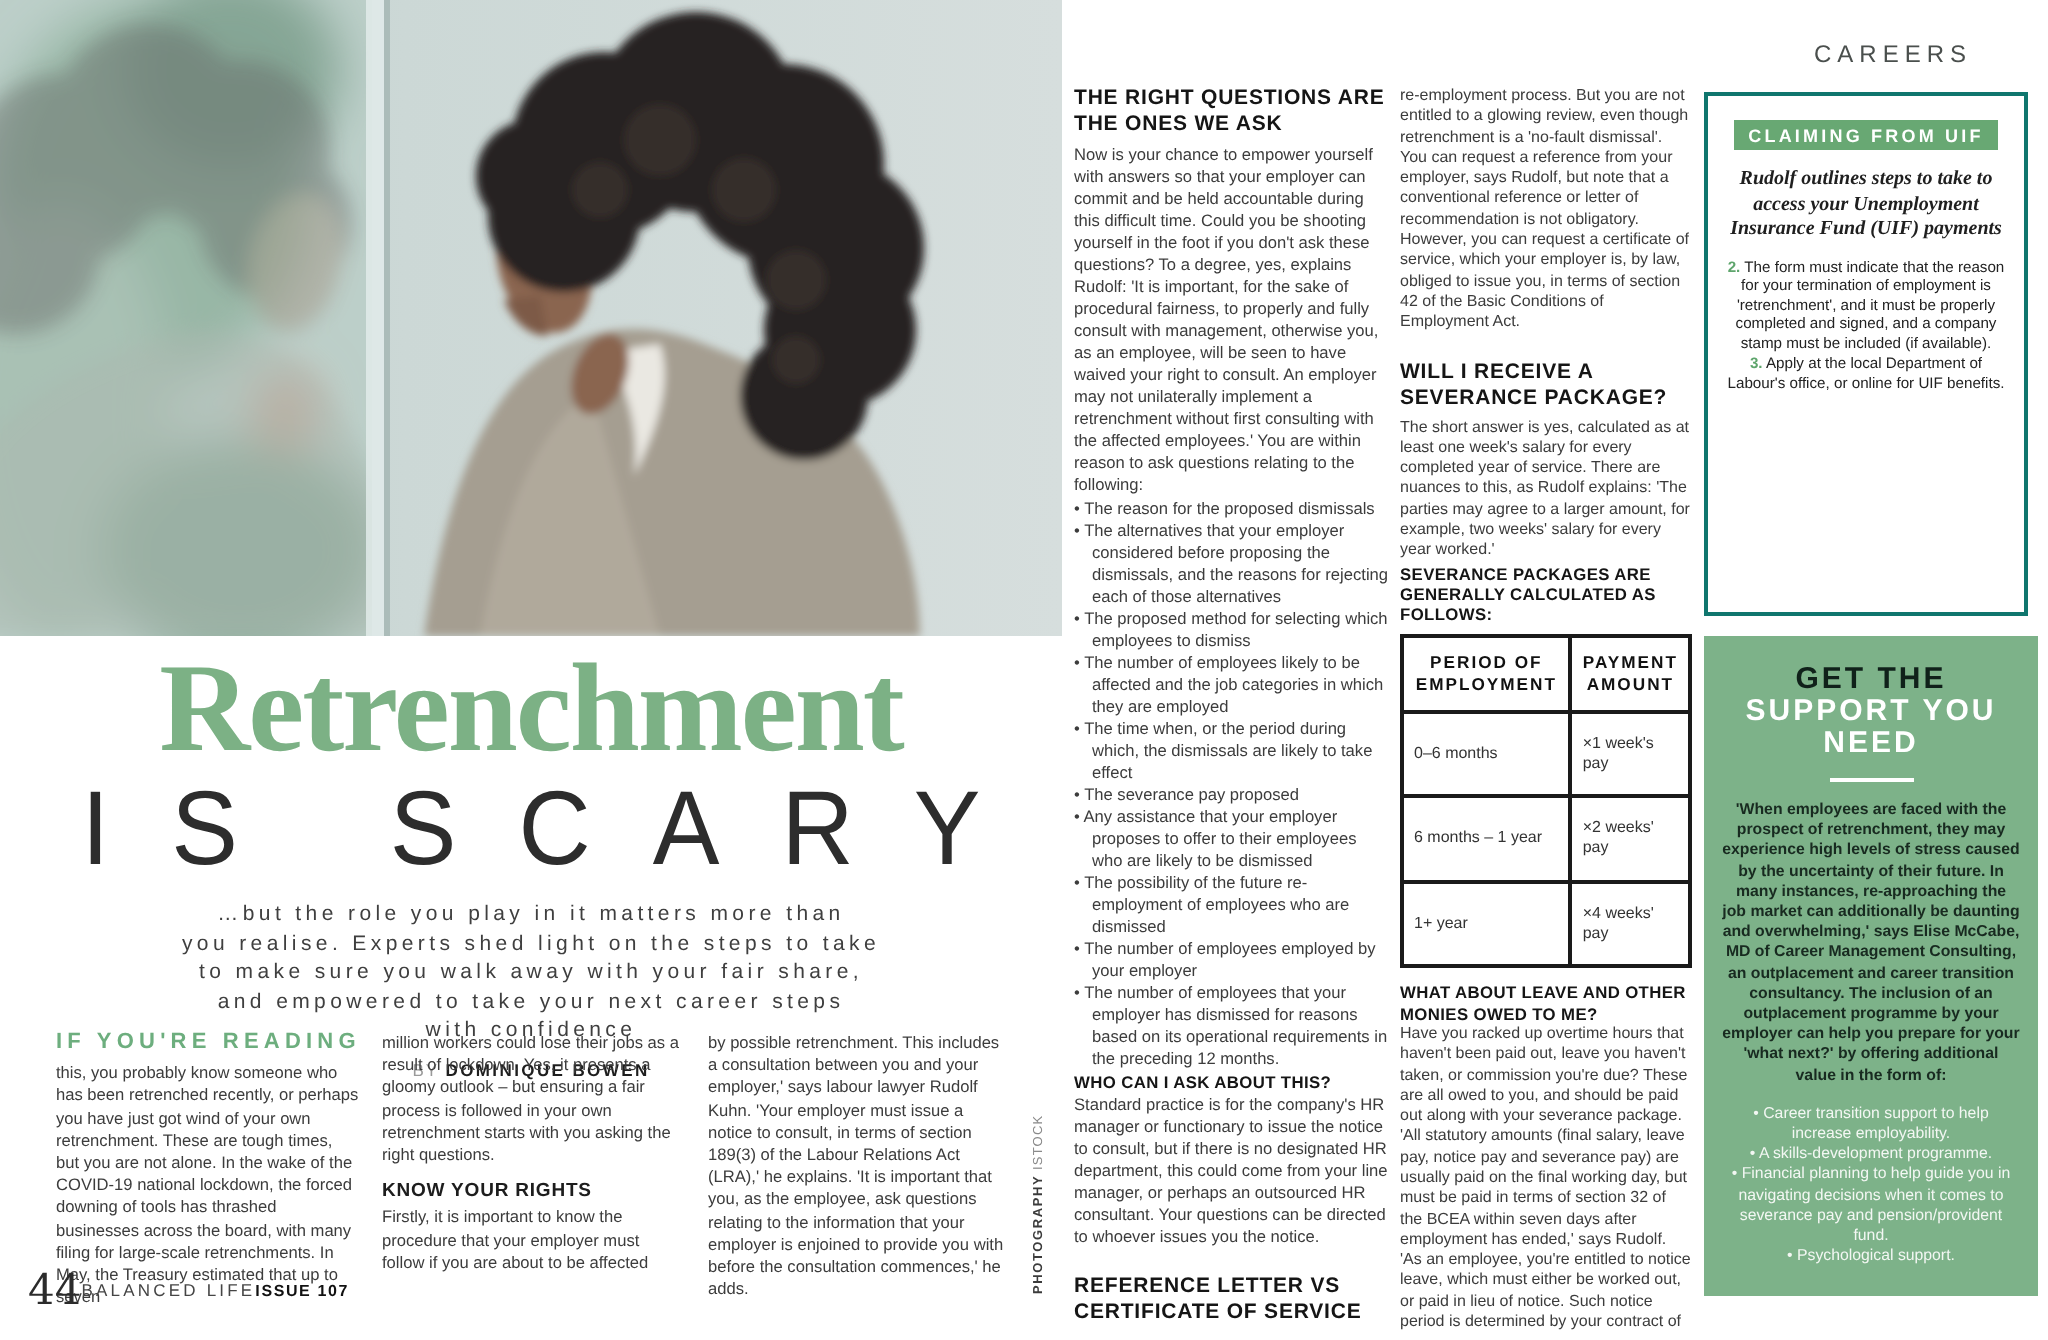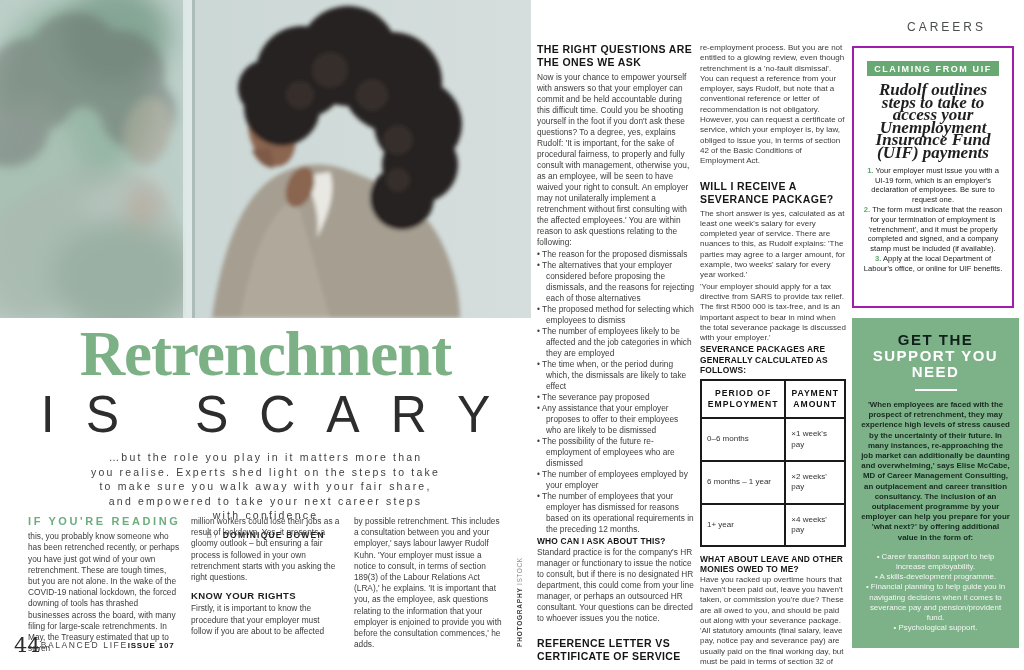--- a/index.html
+++ b/index.html
@@ -50,26 +50,26 @@
 
   
   table.sev { width:100%; border-collapse:collapse; margin:4px 0 7px; }
   table.sev th { border:2px solid #1a1a1a; font-size:8.6px; letter-spacing:1px;
                  font-weight:700; color:#111; padding:7px 2px; text-align:center;
                  line-height:11px;margin-left:33px; }
   table.sev td { border:2px solid #1a1a1a; font-size:8px; padding:10px 5px; color:#333; }
 
   
   .uifbox { position:absolute; left:852px; top:46px; width:162px; height:262px;
-            border:2px solid #a21caf; background:#fff; text-align:center;
+            border:2px solid #0f766e; background:#fff; text-align:center;
             padding:10px 8px 6px; overflow:hidden; }
   .uiflabel { display:inline-block; background:#68a873; color:#fff; font-weight:700;
               font-size:9px; letter-spacing:1.6px; padding:3px 7px 2px; }
   .uifintro { font-family:"Liberation Serif", serif; font-style:italic; font-weight:700;
-              font-size:17px; line-height:12.5px; color:#1f1f1f; margin:8px 2px 7px; }
+              font-size:10px; line-height:12.5px; color:#1f1f1f; margin:8px 2px 7px; }
   .uifsteps { font-size:7.6px; line-height:9.6px; color:#222; }
   .uifsteps .step { margin-bottom:1px; }
   .uifsteps .n { color:#5ea56c; font-weight:700; }
 
   
   .supbox { position:absolute; left:852px; top:318px; width:167px; height:330px;
             background:#7db289; text-align:center; padding:14px 9px 8px; overflow:hidden; }
   .sup-head { font-size:15px; line-height:16px; font-weight:700; letter-spacing:1.5px; }
   .sup-head .dark { color:#10211a; }
   .sup-head .light { color:#ffffff; }
@@ -226,21 +226,20 @@
     <div class="h-inline">WHO CAN I ASK ABOUT THIS?</div>
     <p>Standard practice is for the company's HR manager or functionary to issue the notice to consult, but if there is no designated HR department, this could come from your line manager, or perhaps an outsourced HR consultant. Your questions can be directed to whoever issues you the notice.</p>
     <div class="h-col spaced">REFERENCE LETTER VS CERTIFICATE OF SERVICE</div>
 
   </div>
 
   <div class="colright">
     <p>re-employment process. But you are not entitled to a glowing review, even though retrenchment is a 'no-fault dismissal'. You can request a reference from your employer, says Rudolf, but note that a conventional reference or letter of recommendation is not obligatory. However, you can request a certificate of service, which your employer is, by law, obliged to issue you, in terms of section 42 of the Basic Conditions of Employment Act.</p>
     <div class="h-col spaced">WILL I RECEIVE A SEVERANCE PACKAGE?</div>
     <p>The short answer is yes, calculated as at least one week's salary for every completed year of service. There are nuances to this, as Rudolf explains: 'The parties may agree to a larger amount, for example, two weeks' salary for every year worked.'</p>
-    <p>   'Your employer should apply for a tax directive from SARS to provide tax relief. The first R500 000 is tax-free, and is an important aspect to bear in mind when the total severance package is discussed with your employer.'</p>
     <div class="h-inline">SEVERANCE PACKAGES ARE GENERALLY CALCULATED AS FOLLOWS:</div>
     <table class="sev">
       <tbody>
           <tr>
         <th>PERIOD OF EMPLOYMENT</th>
         <th>PAYMENT AMOUNT</th>
       </tr>
       <tr>
         <td>0–6 months</td>
         <td>×1 week's pay</td>
@@ -257,21 +256,20 @@
       </table>
     <div class="h-inline">WHAT ABOUT LEAVE AND OTHER MONIES OWED TO ME?</div>
     <p><span>Have you racked up overtime hours that haven't been paid out, leave you haven't taken, or commission you're due? These are all owed to you, and should be paid out along with your severance package. 'All statutory amounts (final salary, leave pay, notice pay and severance pay) are usually paid on the final working day, but must be paid in terms of section 32 of the BCEA within seven days after employment has ended,' says Rudolf. 'As an employee, you're entitled to notice leave, which must either be worked out, or paid in lieu of notice. Such notice period is determined by your contract of employment, or if there is no contract, by the BCEA.'</span>
        </p>
   </div>
 
   <aside class="uifbox">
     <div class="uiflabel">CLAIMING FROM UIF</div>
     <div class="uifintro">Rudolf outlines steps to take to access your Unemployment Insurance Fund (UIF) payments</div>
     <div class="uifsteps">
-      <p class="step"><span class="n">1.</span> <span>Your employer must issue you with a UI-19 form, which is an employer's declaration of employees. Be sure to request one.</span></p>
       <p class="step"><span class="n">2.</span> <span>The form must indicate that the reason for your termination of employment is 'retrenchment', and it must be properly completed and signed, and a company stamp must be included (if available).</span></p>
       <p class="step"><span class="n">3.</span> <span>Apply at the local Department of Labour's office, or online for UIF benefits.</span></p>
     </div>
   </aside>
 
   <aside class="supbox">
     <div class="sup-head">
       <span class="dark">GET THE</span>
       <span class="light">SUPPORT YOU NEED</span>
     </div>

